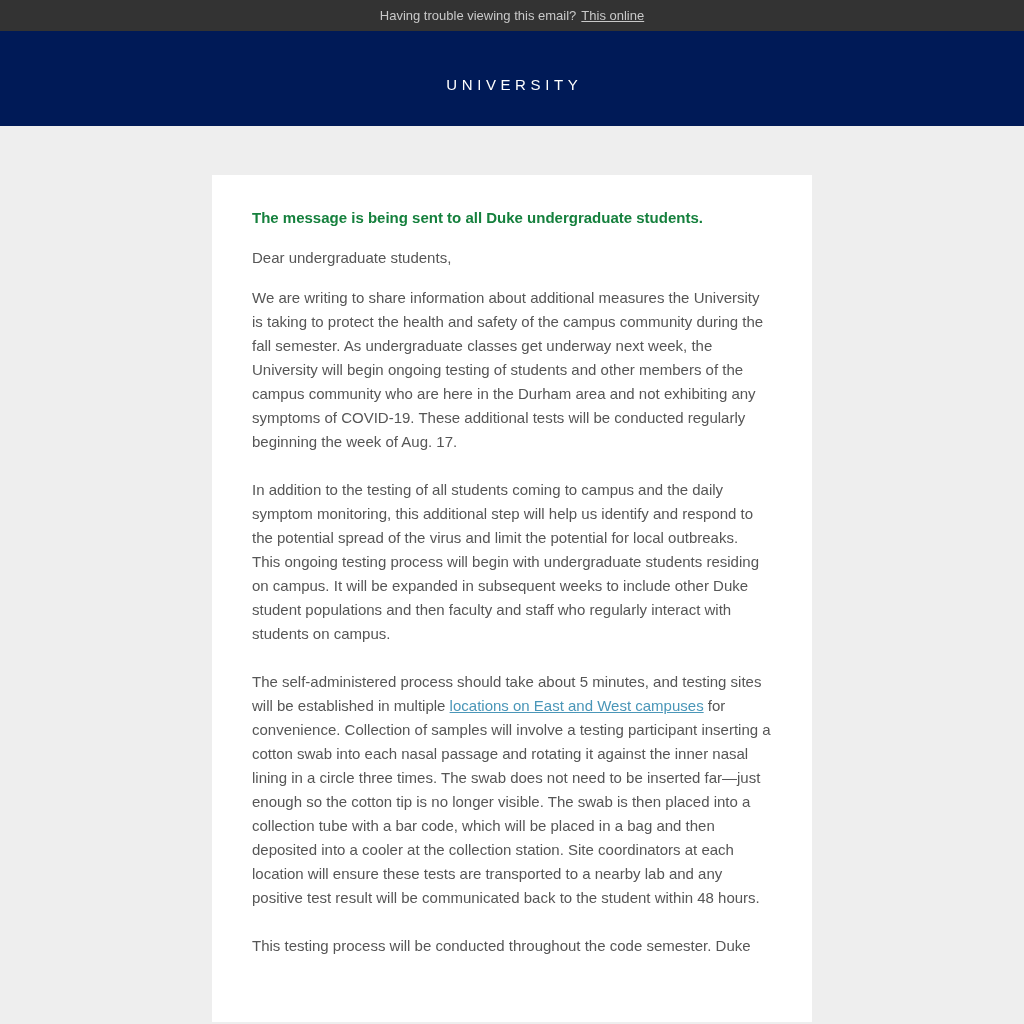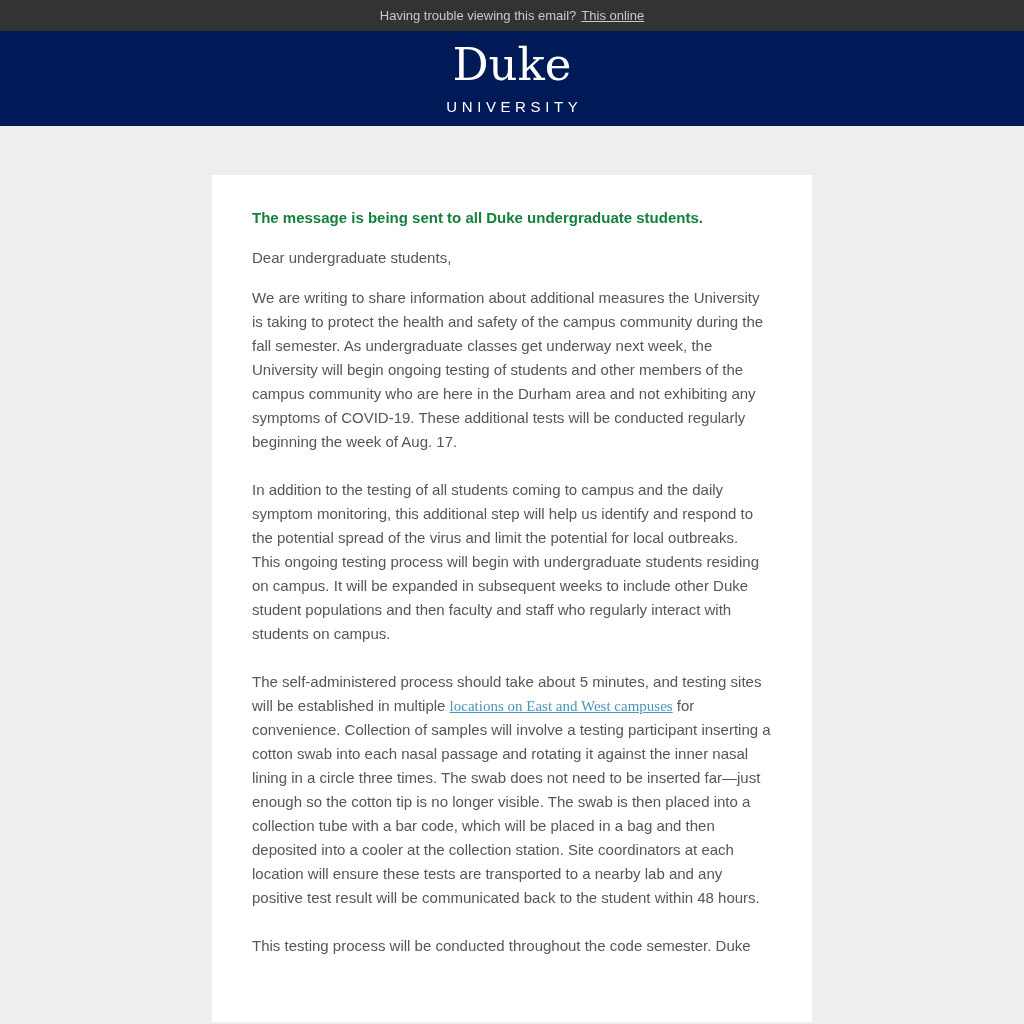--- a/index.html
+++ b/index.html
@@ -62,36 +62,34 @@
     font-size: 15px;
     line-height: 24px;
     color: var(--body-text, #565656);
     white-space: pre-wrap;
   }
   .card p.para { margin-bottom: 24px; }
   .card p.bold { font-weight: bold; color: #15803d; }
   .body-link {
     color: var(--link-blue, #4a96b8);
     text-decoration: underline;
-    font-family: Liberation Serif, serif;
   }
 </style>
 </head>
 <body>
 
 <div class="page">
 
   <div class="top-bar">
     <span>Having trouble viewing this email?</span>
     <a href="#" class="view-online">This online</a>
   </div>
 
   <div class="header">
     <div class="logo">
-      <div class="logo-word">Duke</div>
       <div class="logo-sub">UNIVERSITY</div>
     </div>
   </div>
 
   <div class="content-bg">
     <div class="card">
       <p class="bold">The message is being sent to all Duke undergraduate students.</p>
       <p>Dear undergraduate students,</p>
       <p class="para">We are writing to share information about additional measures the University is taking to protect the health and safety of the campus community during the fall semester. As undergraduate classes get underway next week, the University will begin ongoing testing of students and other members of the campus community who are here in the Durham area and not exhibiting any symptoms of COVID-19. These additional tests will be conducted regularly beginning the week of Aug. 17.</p>
       <p class="para">In addition to the testing of all students coming to campus and the daily symptom monitoring, this additional step will help us identify and respond to the potential spread of the virus and limit the potential for local outbreaks.  This ongoing testing process will begin with undergraduate students residing on campus. It will be expanded in subsequent weeks to include other Duke student populations and then faculty and staff who regularly interact with students on campus.</p>

